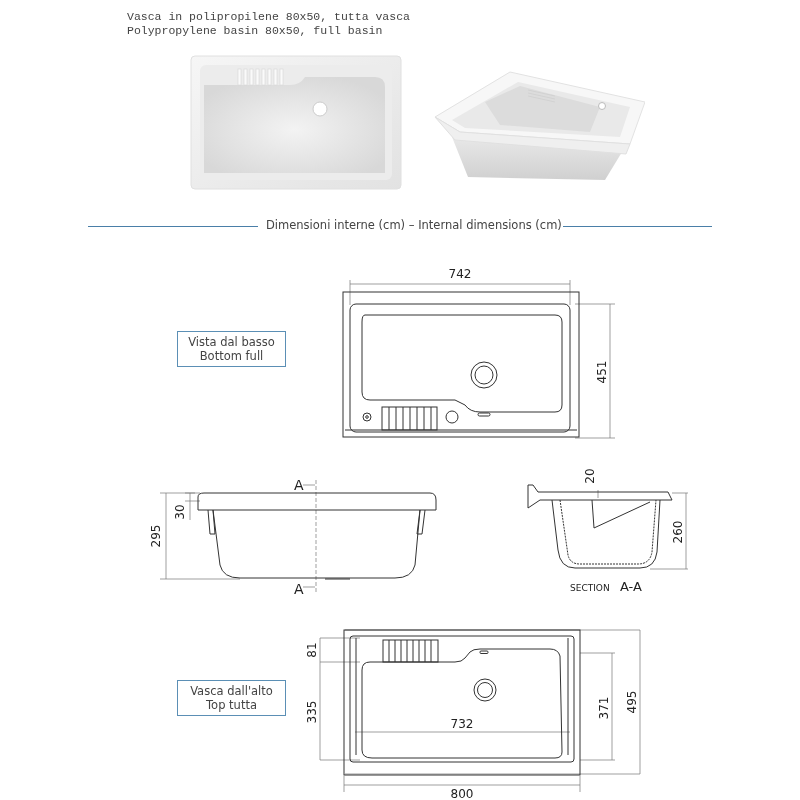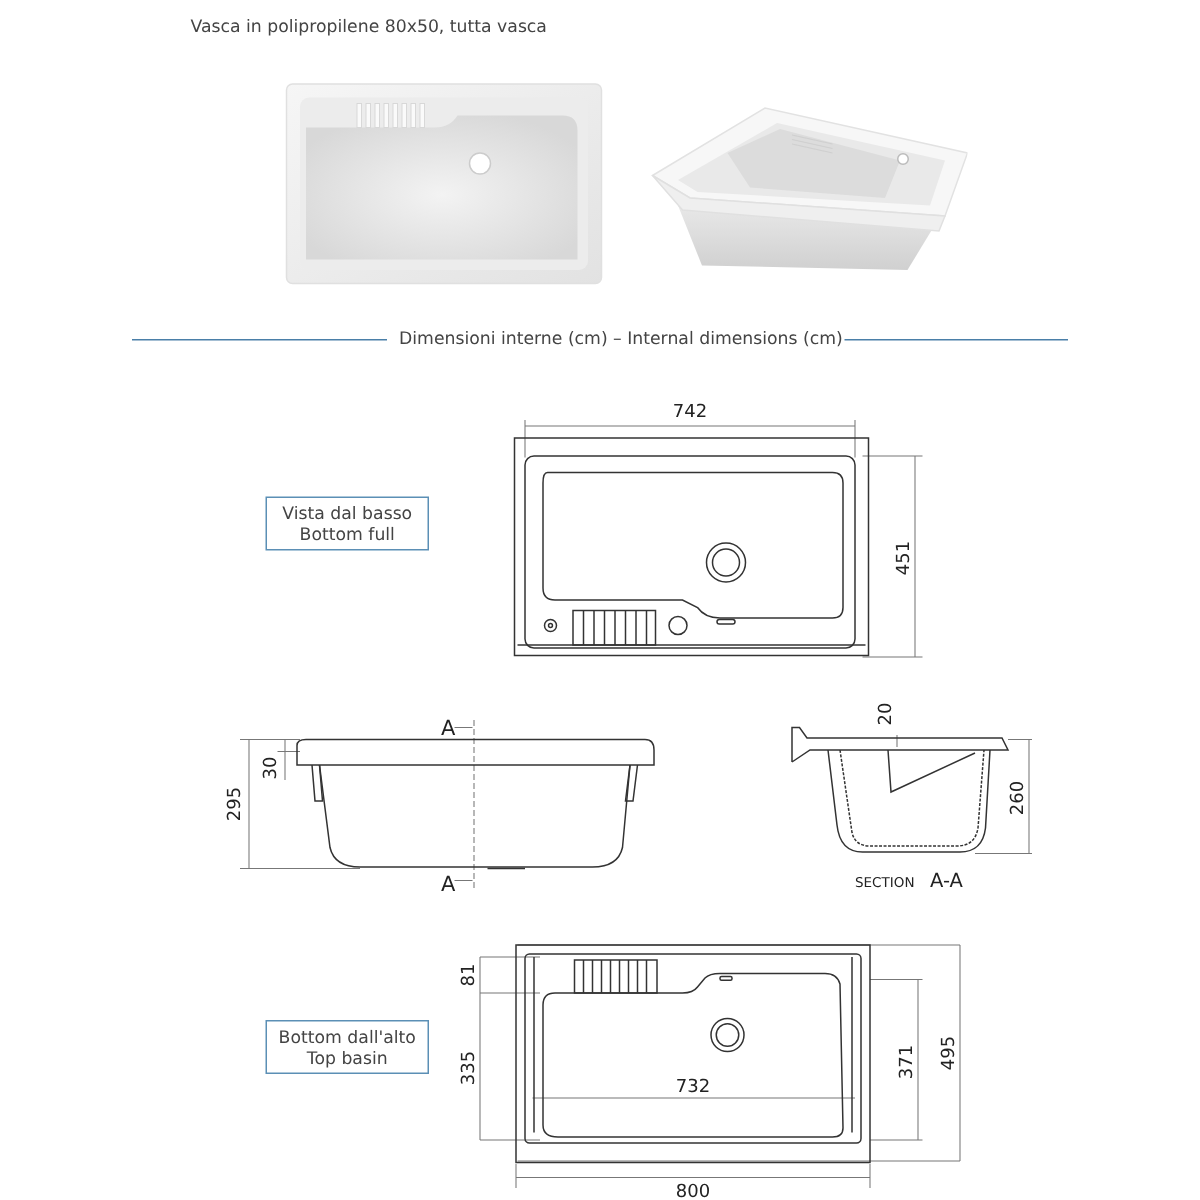--- a/index.html
+++ b/index.html
@@ -1,29 +1,30 @@
 <!DOCTYPE html>
 <html><head>
 <meta charset="utf-8">
 <style>
   html,body{margin:0;padding:0;background:#fff;}
   body{width:800px;height:800px;position:relative;overflow:hidden;font-family:"DejaVu Sans",sans-serif;color:#333;}
   .abs{position:absolute;}
-  .title{left:127px;top:10px;font-size:11.5px;line-height:14px;color:#444;}
+  .title{left:127px;top:10px;font-size:11.5px;line-height:14px;color:#444;font-family:Liberation Mono, monospace;}
   .section-header{left:88px;top:218px;width:624px;height:18px;}
   .section-header .line{position:absolute;top:8px;height:1px;background:#4a7fa8;}
   .section-header .text{position:absolute;left:178px;top:0;font-size:11.5px;color:#444;white-space:nowrap;}
   .view-label{border:1px solid #5b8fb5;background:#fff;font-size:11.5px;color:#444;text-align:center;line-height:14px;padding:3px 0;margin-left:27px;}
   svg text{font-family:"DejaVu Sans",sans-serif;}
 </style>
 </head>
 <body>
 
 <div class="abs title">
   <div>Vasca in polipropilene 80x50, tutta vasca</div>
+  <div>Polypropylene basin 80x50, full basin</div>
 </div>
 
 <svg class="abs" style="left:190px;top:55px" width="212" height="135">
   <defs>
     <linearGradient id="pg1" x1="0" y1="0" x2="1" y2="1">
       <stop offset="0" stop-color="#f6f6f6"></stop>
         <stop offset="1" stop-color="#e2e2e2"></stop>
     </linearGradient>
     <radialGradient id="pg2" cx="0.5" cy="0.55" r="0.6">
       <stop offset="0" stop-color="#f3f3f3"></stop>
@@ -148,22 +149,22 @@
     <path d="M18 48 L18 25 L23 25 L28 32 L158 32 L162 40 L30 40 L18 48"></path>
     <path d="M42 40 L48 90 Q50 108 65 108 L130 108 Q145 108 147 92 L150 40"></path>
     <path d="M50 40 L58 95 Q60 104 70 104 L128 104 Q140 104 142 92 L146 40" stroke-dasharray="2,1"></path>
     <path d="M82 40 L84 68 L140 42"></path>
   </g>
   <text x="60" y="131" font-size="9" fill="#222">SECTION</text>
   <text x="110" y="131" font-size="13" fill="#222">A-A</text>
 </svg>
 
 <div class="abs view-label" style="left:150px;top:680px;width:107px">
-  <div>Bottom dall'alto</div>
-  <div>Top basin</div>
+  <div>Vasca dall'alto</div>
+  <div>Top tutta</div>
 </div>
 
 <svg class="abs" style="left:290px;top:620px" width="380" height="180">
   <g fill="none" stroke="#777" stroke-width="0.7">
     <line x1="55" y1="10" x2="350" y2="10"></line>
       <line x1="55" y1="154" x2="350" y2="154"></line>
     <line x1="350" y1="10" x2="350" y2="154"></line>
     <line x1="30" y1="18" x2="70" y2="18"></line>
       <line x1="30" y1="42" x2="70" y2="42"></line>
     <line x1="30" y1="140" x2="70" y2="140"></line>

